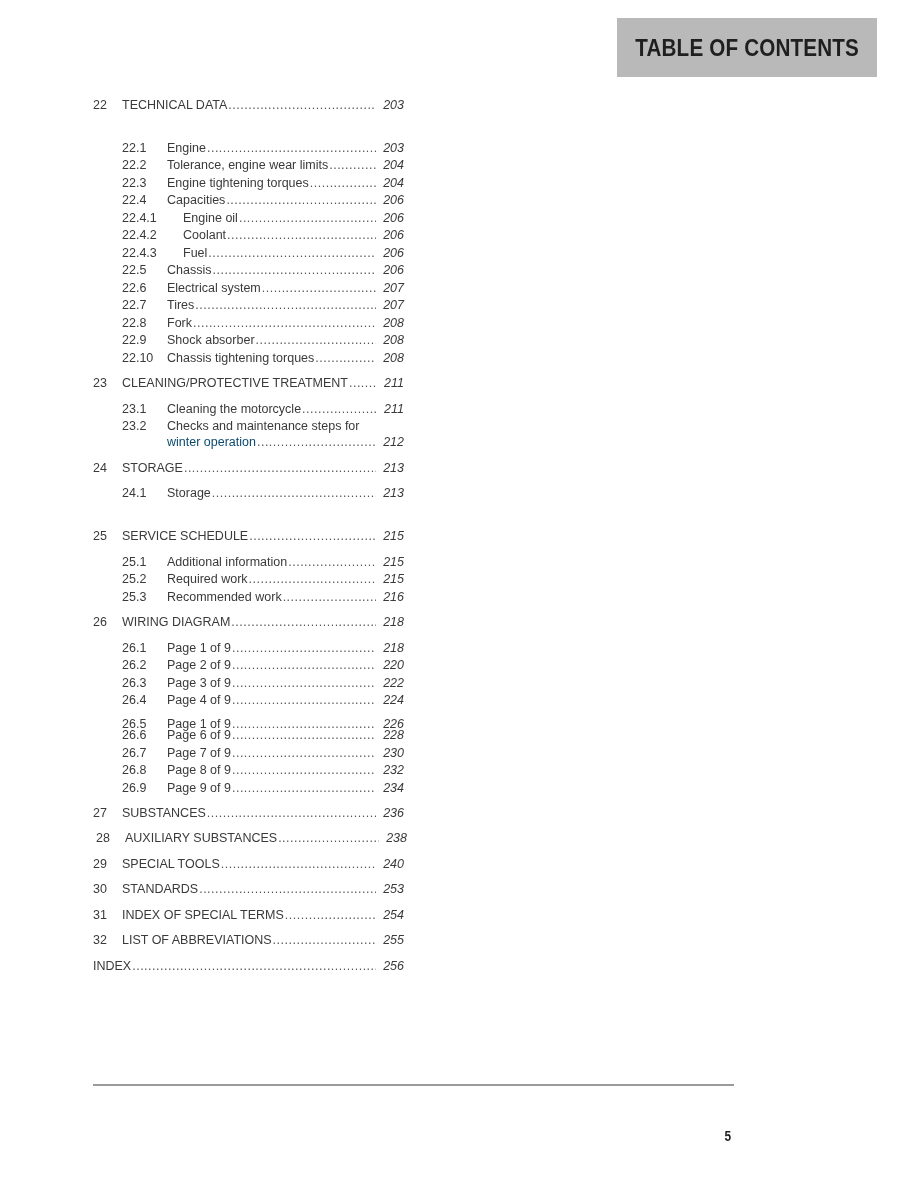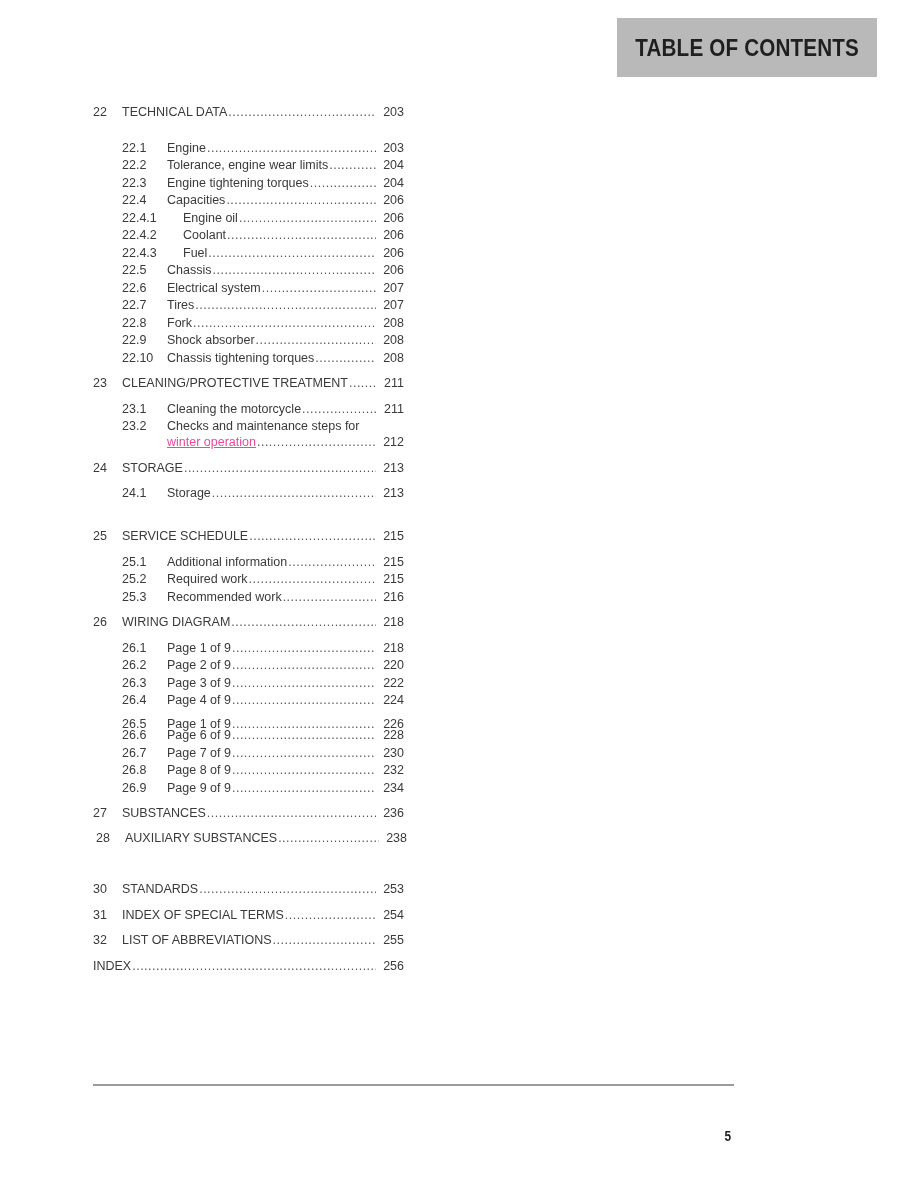--- a/index.html
+++ b/index.html
@@ -9,36 +9,36 @@
                 background:#b9b9b9; display:flex; align-items:center; justify-content:center; }
   .header-title { font-family:"Liberation Sans", sans-serif; font-weight:bold; font-size:24px;
                   color:#1f1f1f; letter-spacing:0.2px; transform:scaleX(0.86); white-space:nowrap; }
   .toc { position:absolute; left:0; top:0; width:898px; height:1200px; }
   .row { position:absolute; height:17px; font-size:12.5px; line-height:17px; display:flex;
          align-items:baseline; white-space:nowrap; }
   .row .num { display:inline-block; flex:none; color:#3a3a3a; }
   .row .title { flex:none; color:#3a3a3a; }
   .row .leader { flex:1 1 auto; overflow:hidden; color:#555; margin:0 2px 0 1px; letter-spacing:0.5px; }
   .row .leader::before { content:"............................................................................................................................................"; }
-  .row .page { flex:none; width:26px; text-align:right; color:#3a3a3a; }
-  .row.cont .title { color:#ec4899;text-decoration:underline; }
+  .row .page { flex:none; width:26px; text-align:right; color:#3a3a3a;font-style:italic; }
+  .row.cont .title { color:#0c4a6e; }
   .footer-rule { position:absolute; left:93px; top:1084px; width:641px; height:2px; background:#9a9a9a; }
   .page-number { position:absolute; left:724px; top:1128px; font-weight:bold; font-size:14px;
                  color:#1f1f1f; transform:scaleX(0.85); }
 </style>
 </head>
 <body>
 
 <div class="header-box">
   <span class="header-title">TABLE OF CONTENTS</span>
 </div>
 
 <div class="toc">
 
-  <div class="row" style="top:104px;left:93px;width:311px">
+  <div class="row" style="top:97px;left:93px;width:311px">
       <span class="num" style="width:29px">22</span>
       <span class="title">TECHNICAL DATA</span>
       <span class="leader"></span>
       <span class="page">203</span>
     </div>
   <div class="row" style="top:140px;left:122px;width:282px">
       <span class="num" style="width:45px">22.1</span>
       <span class="title">Engine</span>
       <span class="leader"></span>
       <span class="page">203</span>
@@ -242,20 +242,26 @@
       <span class="title">SUBSTANCES</span>
       <span class="leader"></span>
       <span class="page">236</span>
     </div>
   <div class="row" style="top:830px;left:96px;width:311px">
       <span class="num" style="width:29px">28</span>
       <span class="title">AUXILIARY SUBSTANCES</span>
       <span class="leader"></span>
       <span class="page">238</span>
     </div>
+  <div class="row" style="top:856px;left:93px;width:311px">
+      <span class="num" style="width:29px">29</span>
+      <span class="title">SPECIAL TOOLS</span>
+      <span class="leader"></span>
+      <span class="page">240</span>
+    </div>
   <div class="row" style="top:881px;left:93px;width:311px">
       <span class="num" style="width:29px">30</span>
       <span class="title">STANDARDS</span>
       <span class="leader"></span>
       <span class="page">253</span>
     </div>
   <div class="row" style="top:907px;left:93px;width:311px">
       <span class="num" style="width:29px">31</span>
       <span class="title">INDEX OF SPECIAL TERMS</span>
       <span class="leader"></span>

